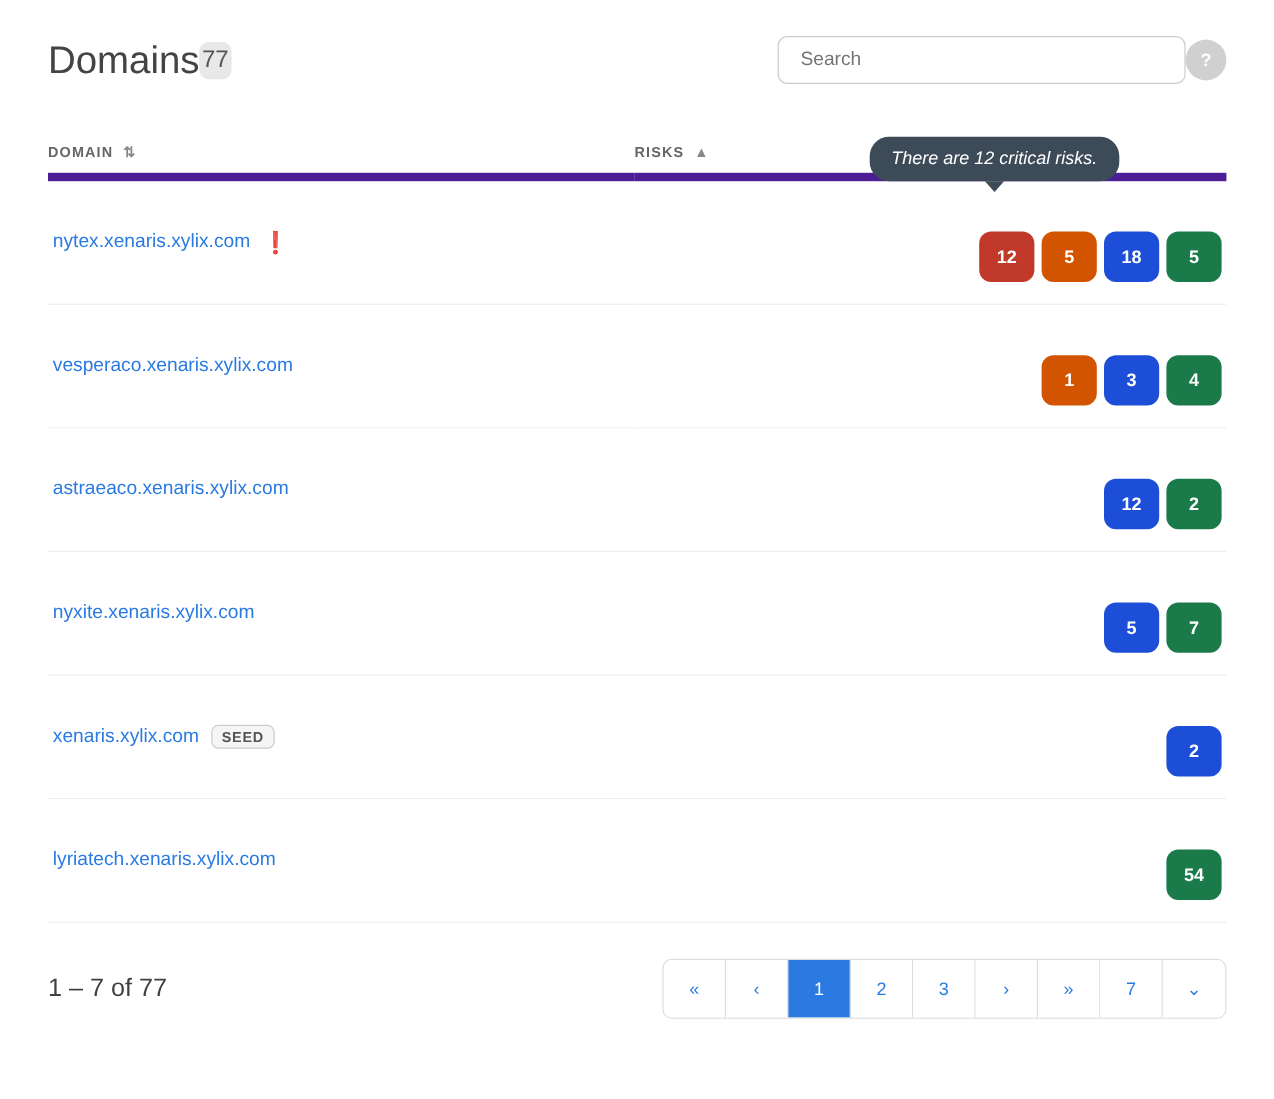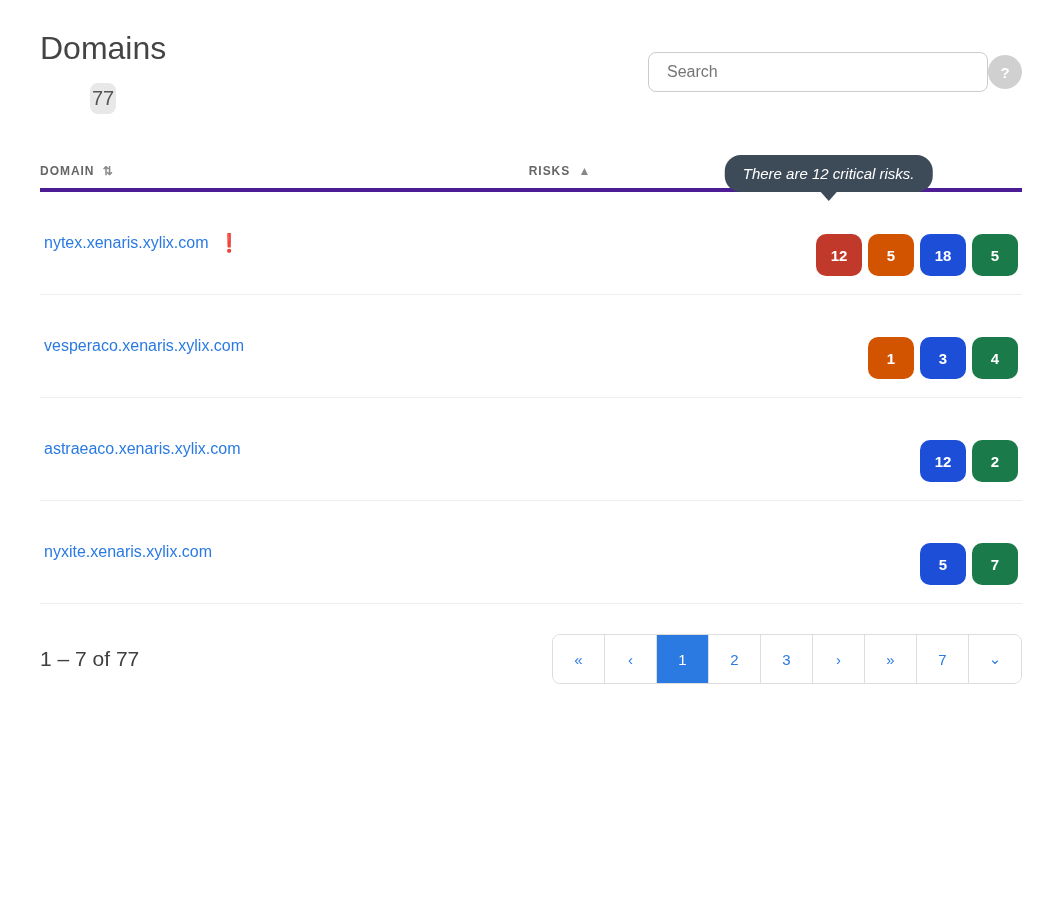--- a/index.html
+++ b/index.html
@@ -13,22 +13,21 @@
     
     .page-header {
       display: flex;
       align-items: center;
       justify-content: space-between;
       margin-bottom: 40px;
     }
     .header-left {
       display: flex;
       align-items: center;
-      gap: 16px;
-      flex-direction: column;
+      gap: 0;
     }
     .page-title {
       font-size: 32px;
       font-weight: 300;
       color: #444;
     }
     .count-badge {
       background: #e8e8e8;
       color: #555;
       border-radius: 8px;
@@ -63,21 +62,21 @@
       color: #fff;
       font-weight: bold;
     }
 
     
     .domains-table {
       width: 100%;
       border-collapse: collapse;
     }
     .domains-table thead tr {
-      border-bottom: 4px solid #4c1d95;
+      border-bottom: 7px solid #4c1d95;
     }
     .domains-table th {
       text-align: left;
       font-size: 12px;
       font-weight: 700;
       color: #666;
       letter-spacing: 0.08em;
       padding: 10px 0;
       text-transform: uppercase;
     }
@@ -299,20 +298,45 @@
             <a class="domain-link" href="#">nyxite.xenaris.xylix.com</a>
           </div>
         </td>
         <td class="risks-cell">
           <div class="risks-badges">
             <div class="tooltip-wrapper"><span class="risk-badge risk-medium">5</span></div>
             <div class="tooltip-wrapper"><span class="risk-badge risk-low">7</span></div>
           </div>
         </td>
       </tr>
+      <tr>
+        <td>
+          <div class="domain-cell">
+            <a class="domain-link" href="#">xenaris.xylix.com</a>
+            <span class="seed-badge">SEED</span>
+          </div>
+        </td>
+        <td class="risks-cell">
+          <div class="risks-badges">
+            <div class="tooltip-wrapper"><span class="risk-badge risk-medium">2</span></div>
+          </div>
+        </td>
+      </tr>
+      <tr>
+        <td>
+          <div class="domain-cell">
+            <a class="domain-link" href="#">lyriatech.xenaris.xylix.com</a>
+          </div>
+        </td>
+        <td class="risks-cell">
+          <div class="risks-badges">
+            <div class="tooltip-wrapper"><span class="risk-badge risk-low">54</span></div>
+          </div>
+        </td>
+      </tr>
     </tbody>
 </table>
 
 <div class="table-footer">
   <span class="results-info">1 – 7 of 77</span>
   <div class="pagination" id="pagination-container">
   <button class="page-btn">«</button>
       <button class="page-btn">‹</button>
       <button class="page-btn active">1</button>
       <button class="page-btn">2</button>

